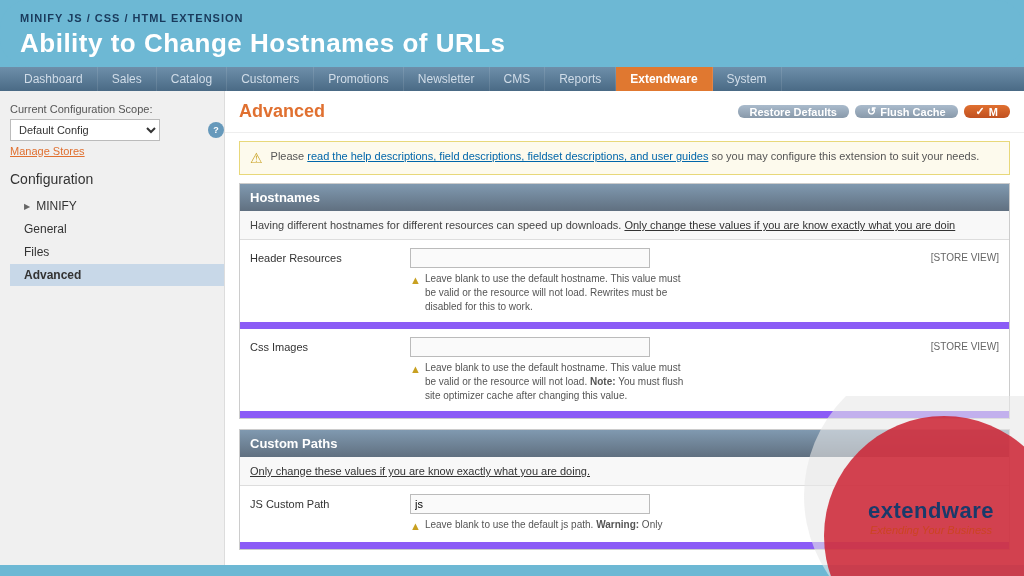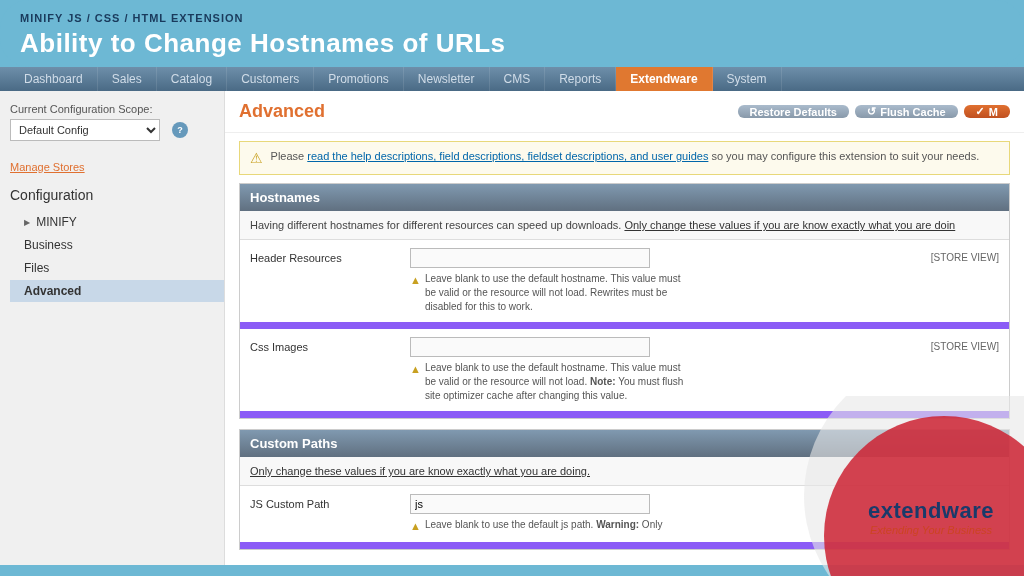--- a/index.html
+++ b/index.html
@@ -74,21 +74,22 @@
     }
     .scope-label {
       font-size: 11px;
       color: #555;
       margin-bottom: 4px;
     }
     .scope-select-wrap {
       display: flex;
       align-items: center;
       gap: 12px;
-      margin-bottom: 20px;
+      margin-bottom: 4px;
+      justify-content: space-between;
     }
     .scope-select {
       font-size: 11px;
       padding: 2px 4px;
       border: 1px solid #bbb;
       background: white;
       color: #333;
       width: 150px;
       height: 22px;
     }
@@ -360,21 +361,21 @@
     <div class="scope-label">Current Configuration Scope:</div>
     <div class="scope-select-wrap">
       <select class="scope-select">
         <option>Default Config</option>
       </select>
       <div class="scope-icon">?</div>
     </div>
     <a class="manage-stores">Manage Stores</a>
     <div class="sidebar-section-title">Configuration</div>
     <div class="sidebar-item has-arrow">MINIFY</div>
-    <div class="sidebar-item">Business</div>
+    <div class="sidebar-item">General</div>
     <div class="sidebar-item">Files</div>
     <div class="sidebar-item active">Advanced</div>
   </aside>
 
   <div class="content">
 
     <div class="content-header">
       <div class="content-title">Advanced</div>
       <div class="header-buttons">
         <button class="btn btn-restore">Restore Defaults</button>

